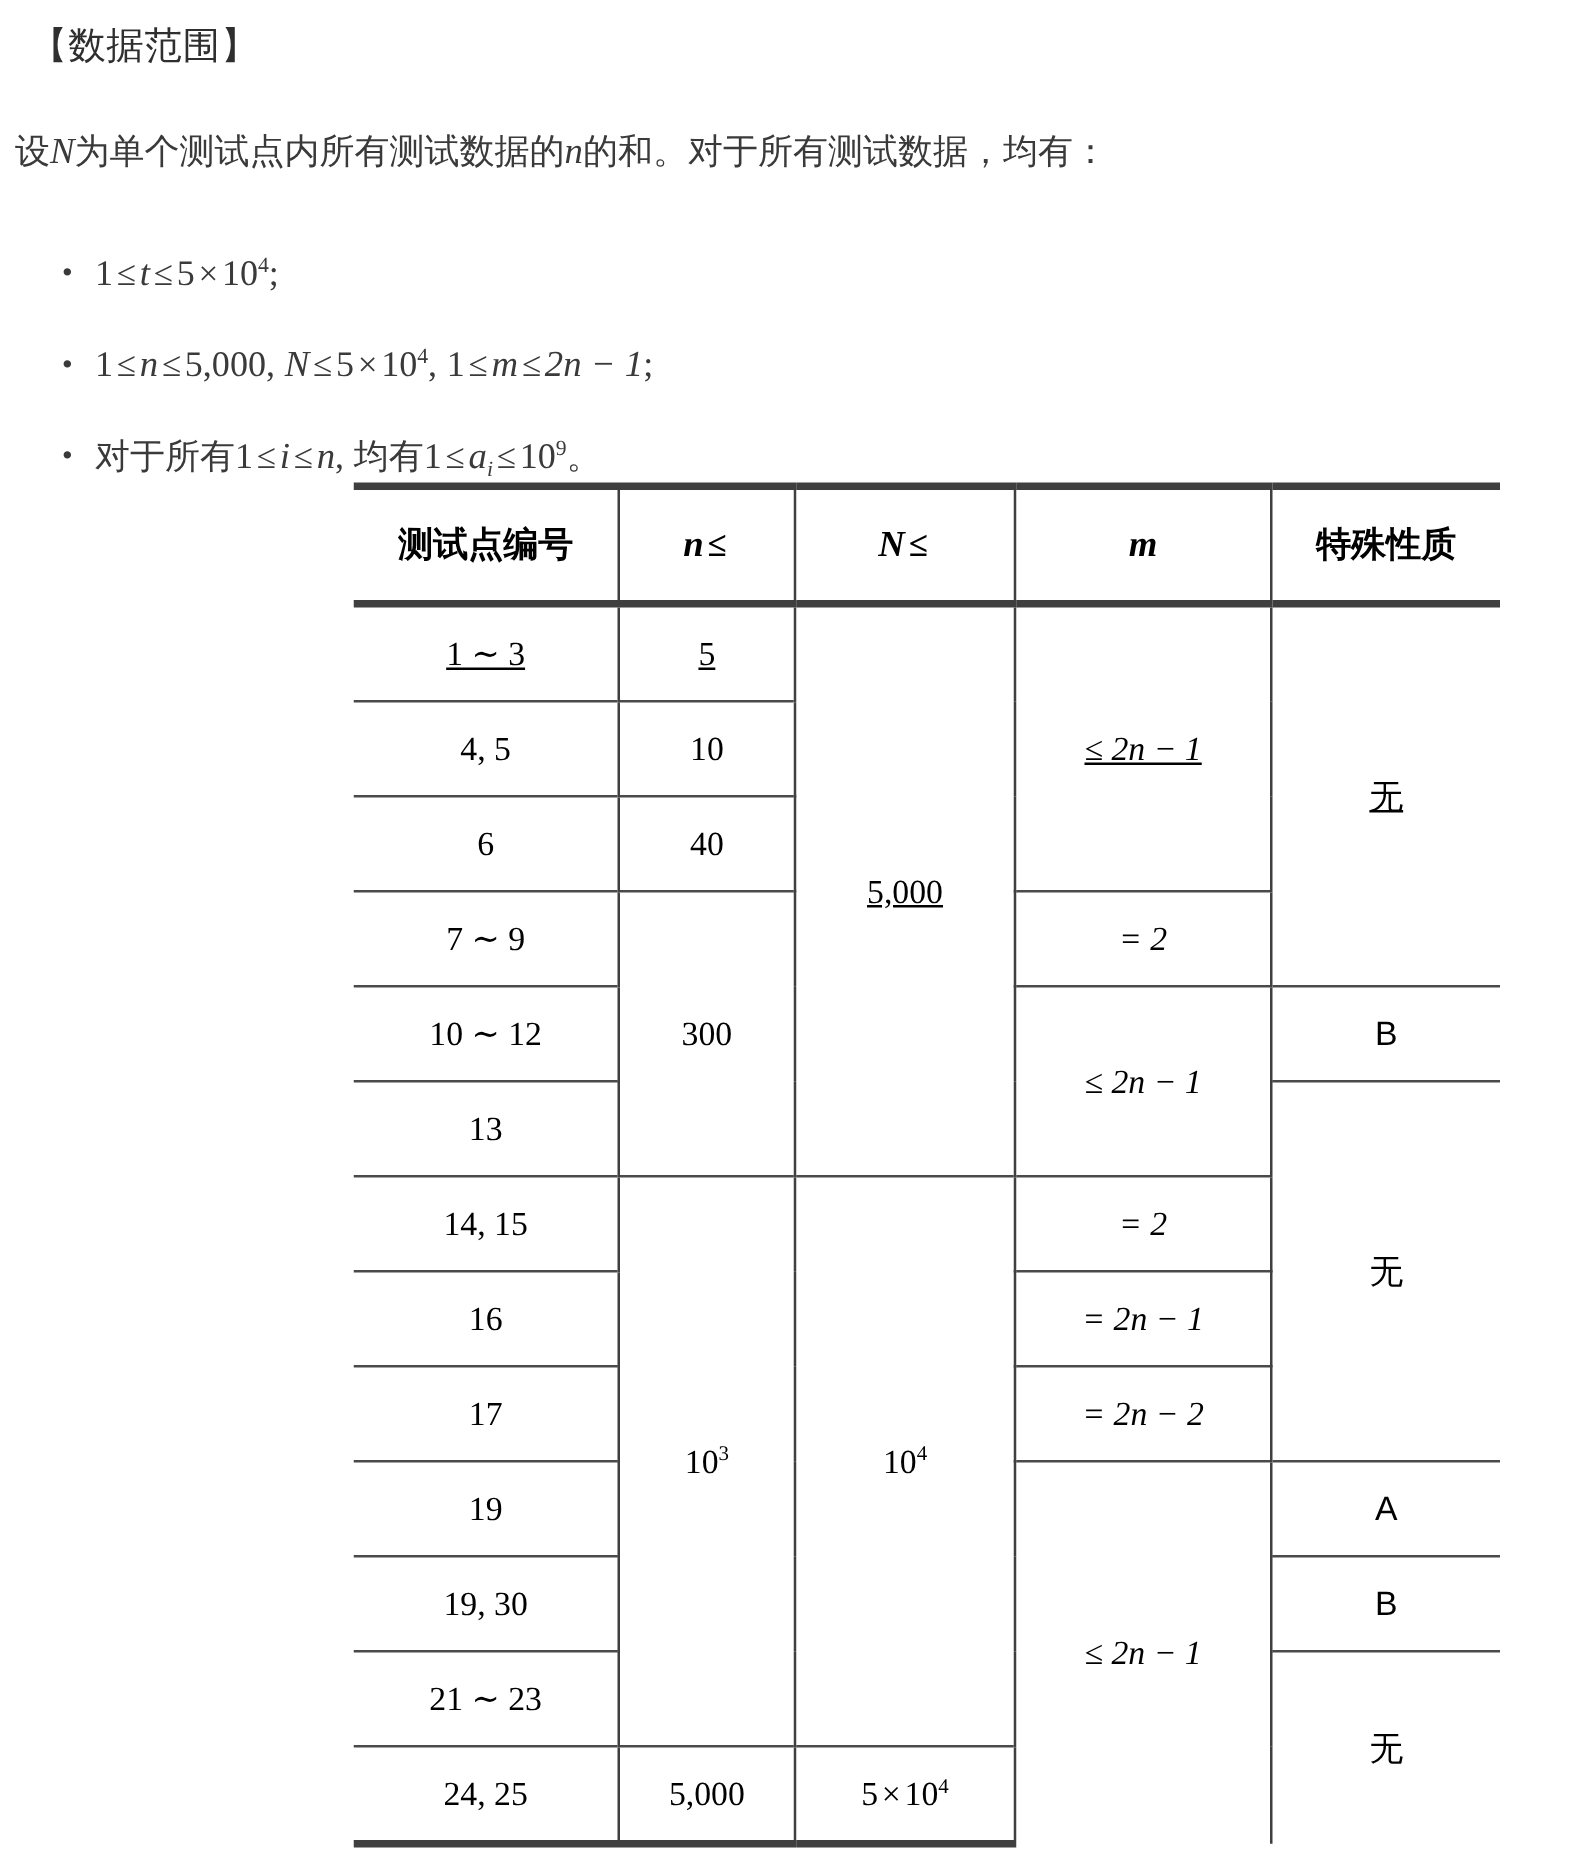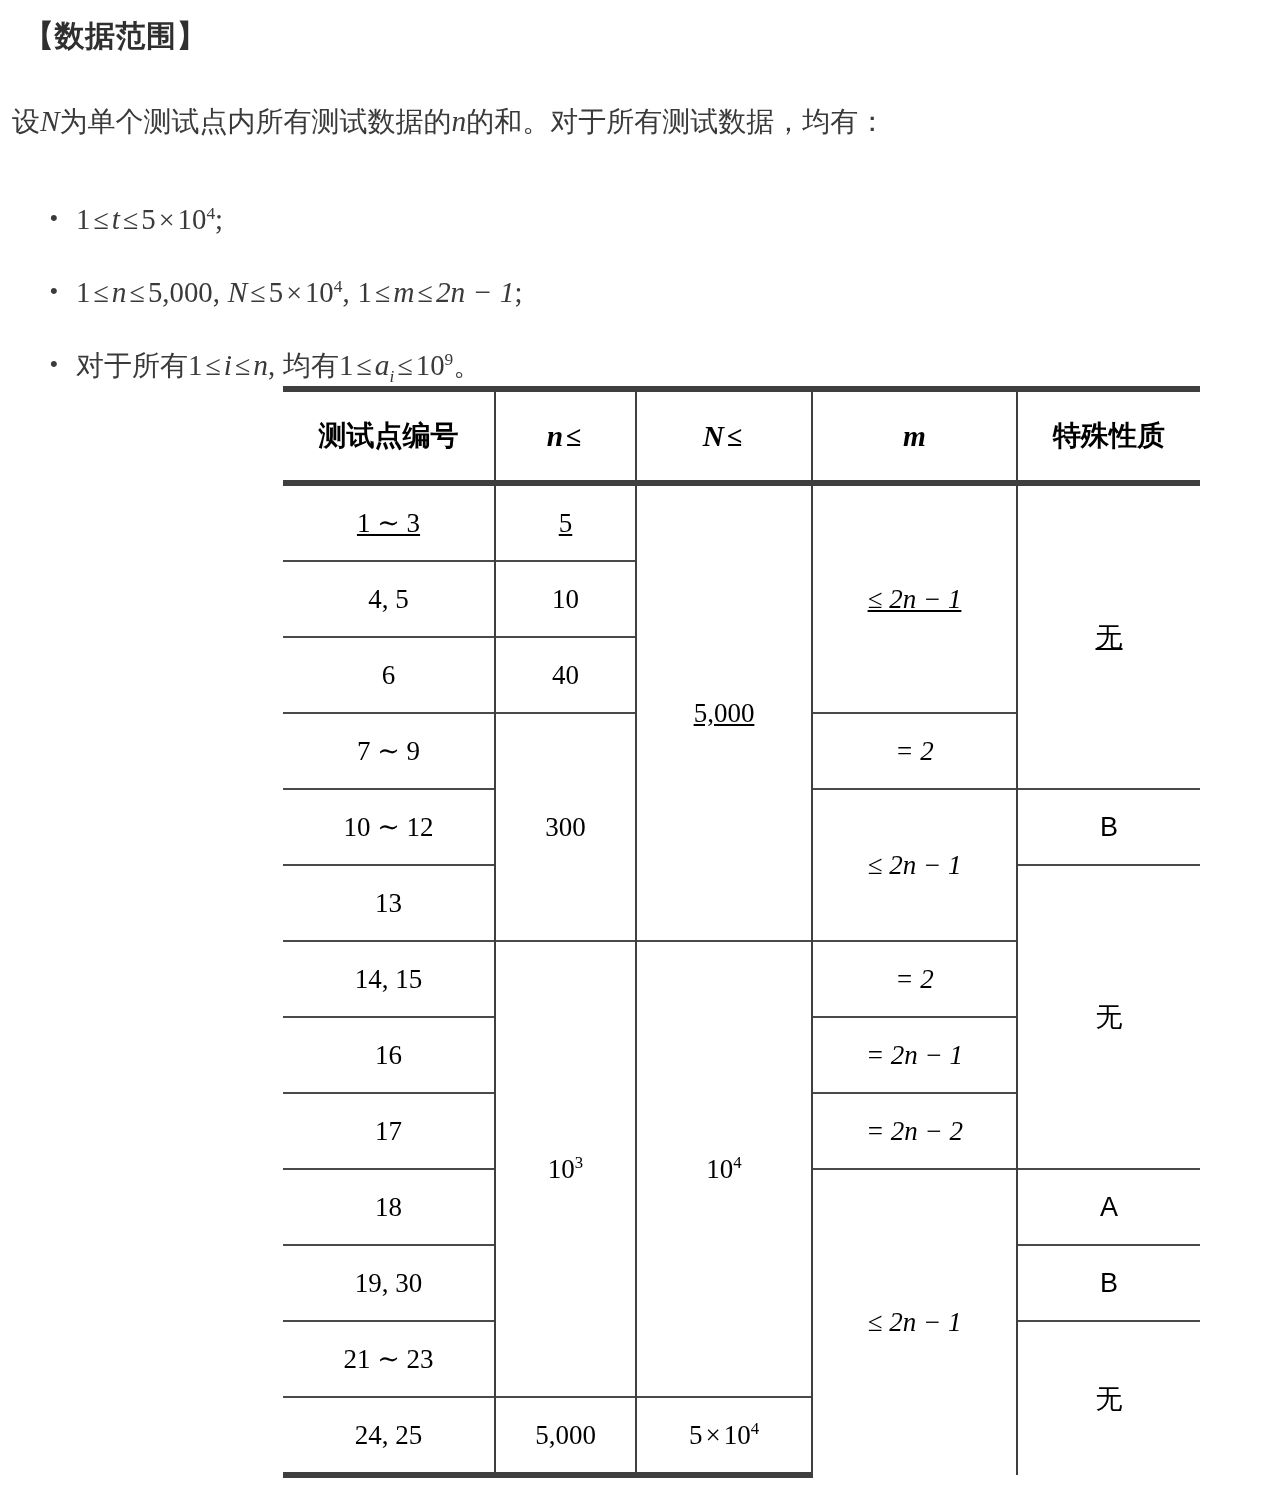--- a/index.html
+++ b/index.html
@@ -22,21 +22,21 @@
     box-sizing: border-box;
     padding: 0;
   }
 
   
   .heading {
     position: absolute;
     left: 24px;
     top: 16px;
     font-size: 30px;
-    font-weight: bold;
+    font-weight: normal;
     letter-spacing: 0.5px;
     color: #2f2f2f;
     white-space: nowrap;
   }
 
   
   .intro {
     position: absolute;
     left: 12px;
     top: 100px;
@@ -256,21 +256,21 @@
           <td class="first-col m">16</td>
           <td class="mi">= 2n − 1</td>
         </tr>
 
         <tr>
           <td class="first-col m">17</td>
           <td class="mi">= 2n − 2</td>
         </tr>
 
         <tr>
-          <td class="first-col m">18</td>
+          <td class="first-col m">19</td>
           <td class="mi" rowspan="4">≤ 2n − 1</td>
           <td class="last-col latin">A</td>
         </tr>
 
         <tr>
           <td class="first-col m">19, 30</td>
           <td class="last-col latin">B</td>
         </tr>
 
         <tr>

